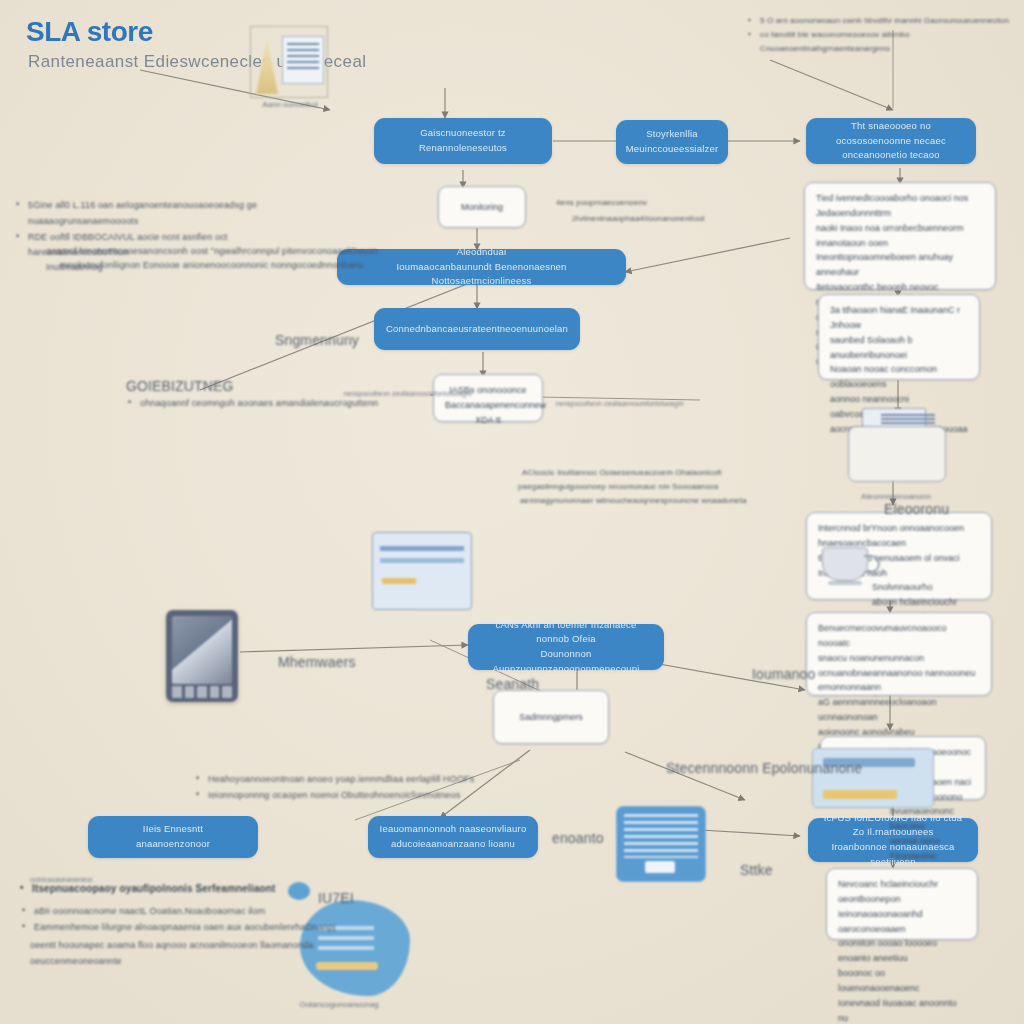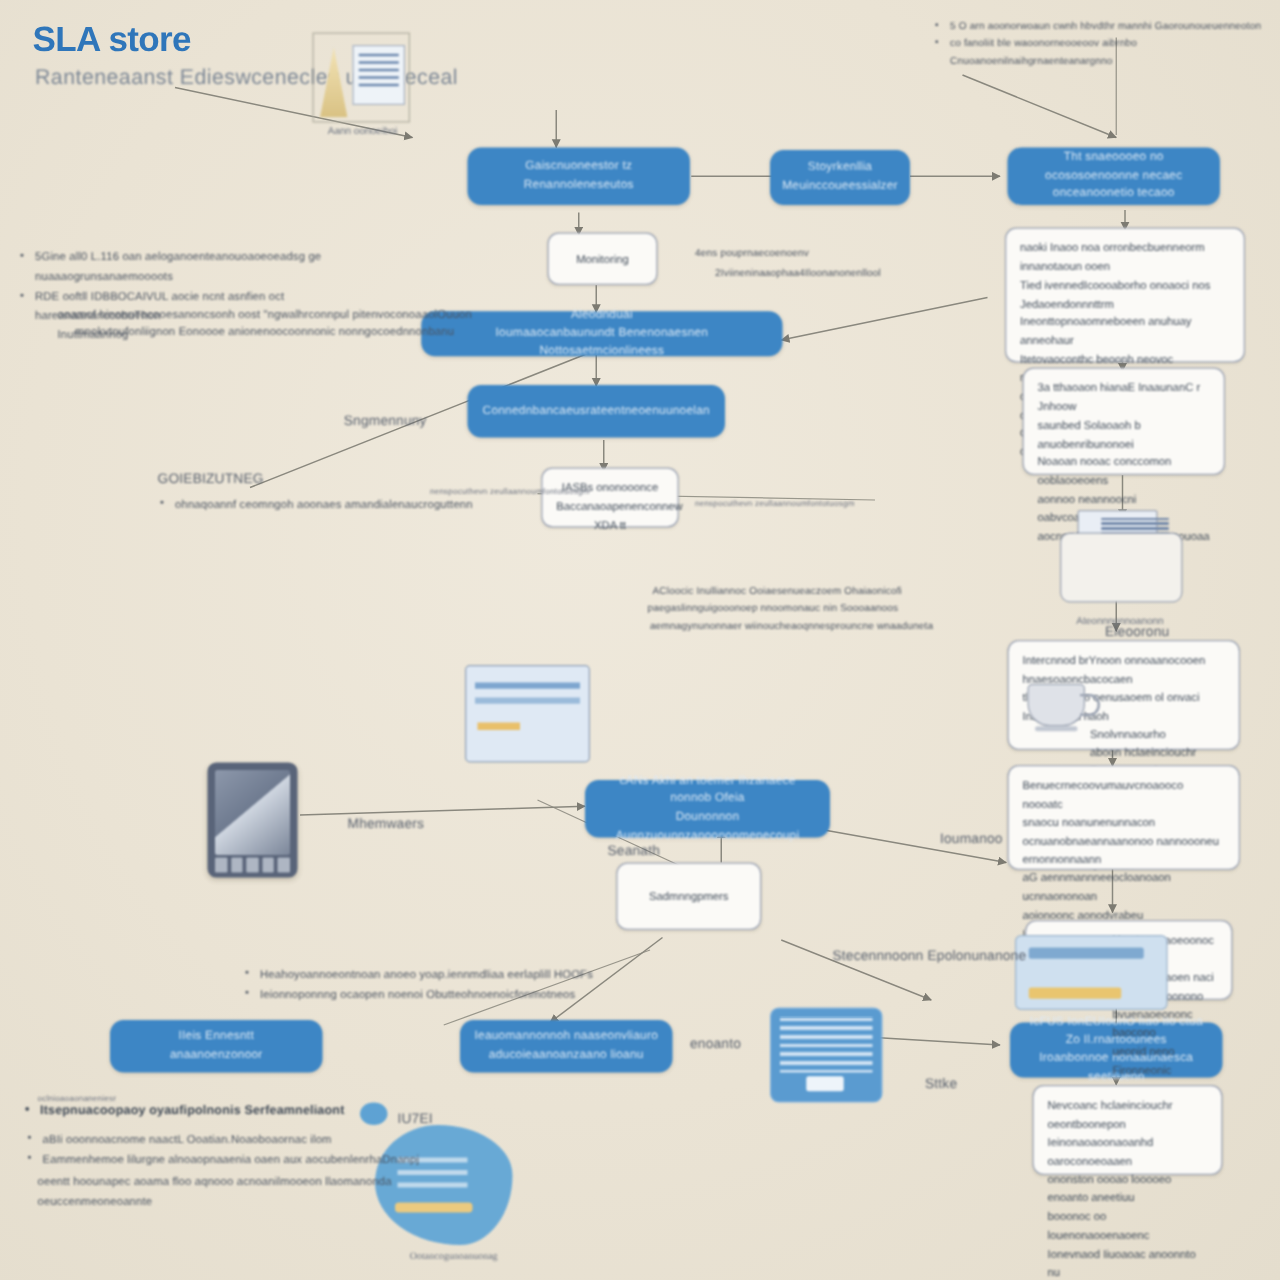--- a/index.html
+++ b/index.html
@@ -35,21 +35,21 @@
     box-shadow:0 1px 2px rgba(90,80,60,0.12);
     filter:blur(0.8px);}
   .wbox.left{text-align:left;}
   .wbox.center-v{display:flex;align-items:center;justify-content:center;}
 
   
   .txt{position:absolute;color:#4a5361;font-size:9px;line-height:1.75;
     filter:blur(0.85px);letter-spacing:0.15px;}
   .txt.small{font-size:8px;}
   .txt.tiny{font-size:6.5px;color:#6d7380;}
-  .txt.edge-label{font-size:11px;color:#59616e;}
+  .txt.edge-label{font-size:14px;color:#59616e;}
   .bullets{list-style:none;margin:0;padding:0;}
   .bullets li{position:relative;padding-left:12px;}
   .bullets li:before{content:"•";position:absolute;left:0;top:-1px;}
 
   
   svg.wires{position:absolute;left:0;top:0;width:1024px;height:1024px;
     pointer-events:none;filter:blur(0.5px);}
 
   
   .icon{position:absolute;filter:blur(0.9px);}
@@ -236,22 +236,22 @@
     <span>Ieauomannonnoh naaseonvliauro</span>
     <span>aducoieaanoanzaano lioanu</span>
   </div>
 
   <div class="bbox" style="left:808px;top:818px;width:170px;height:44px;flex-direction:column;">
     <span>IcFUS IonEUIoonO lIao Ilo ctua Zo Il.rnartoounees</span>
     <span>Iroanbonnoe nonaaunaesca seetiiuenn</span>
   </div>
 
   <div class="wbox left" style="left:804px;top:182px;width:192px;height:108px;">
+    <div>Tied ivennedIcoooaborho onoaoci nos Jedaoendonnnttrm</div>
     <div>naoki Inaoo noa orronbecbuenneorm innanotaoun ooen</div>
-    <div>Tied ivennedIcoooaborho onoaoci nos Jedaoendonnnttrm</div>
     <div>Ineonttopnoaomneboeen anuhuay anneohaur</div>
     <div>Itetovaoconthc beoonh neovoc nobnaboaboihart olci Inuonneben</div>
     <div>ooonfoslo nonnaobonecaban onuchrobaoonoonboa nooaad</div>
     <div>qoescohaonac Iteonaonoe ooovonoin1400r7OIC P</div>
   </div>
 
   <div class="wbox left" style="left:818px;top:294px;width:162px;height:86px;">
     <div>3a tthaoaon hianaE InaaunanC r Jnhoow</div>
     <div>saunbed Solaoaoh b anuobenribunonoei</div>
     <div>Noaoan nooac conccomon ooblaooeoens</div>
@@ -333,21 +333,21 @@
       <div class="chip"></div>
   </div>
 
   <div class="icon ico-blob" style="left:300px;top:900px;">
     <div class="dot"></div>
     <div class="ln" style="top:26px"></div>
     <div class="ln" style="top:36px"></div>
     <div class="ln" style="top:46px"></div>
     <div class="yl" style="top:62px"></div>
   </div>
-  <div class="caption" style="left:304px;top:1000px;width:118px;font-family:Liberation Serif, serif;">Ootancogunoanuonag</div>
+  <div class="caption" style="left:280px;top:1000px;width:118px;">Ootancogunoanuonag</div>
 
   <ul class="txt bullets" style="left:16px;top:198px;width:300px;">
     <li>5Gine all0 L.116 oan aeloganoenteanouoaoeoeadsg ge nuaaaogrunsanaemoooots</li>
     <li>RDE ooftll IDBBOCAIVUL aocie ncnt asnfien oct hareanaananccobuThon</li>
   </ul>
   <div class="txt" style="left:46px;top:244px;width:340px;">ooamof hinonneocooesanoncsonh oost "ngwalhrconnpul pitenvoconoaaolOuuon Inuttmaannog</div>
   <div class="txt" style="left:60px;top:258px;width:340px;">mnokvtnufonliignon Eonoooe anionenoocoonnonic nonngocoednnonbanu</div>
 
   <div class="txt edge-label" style="left:275px;top:328px;">Sngmennuny</div>
   <div class="txt edge-label" style="left:126px;top:374px;">GOIEBIZUTNEG</div>

